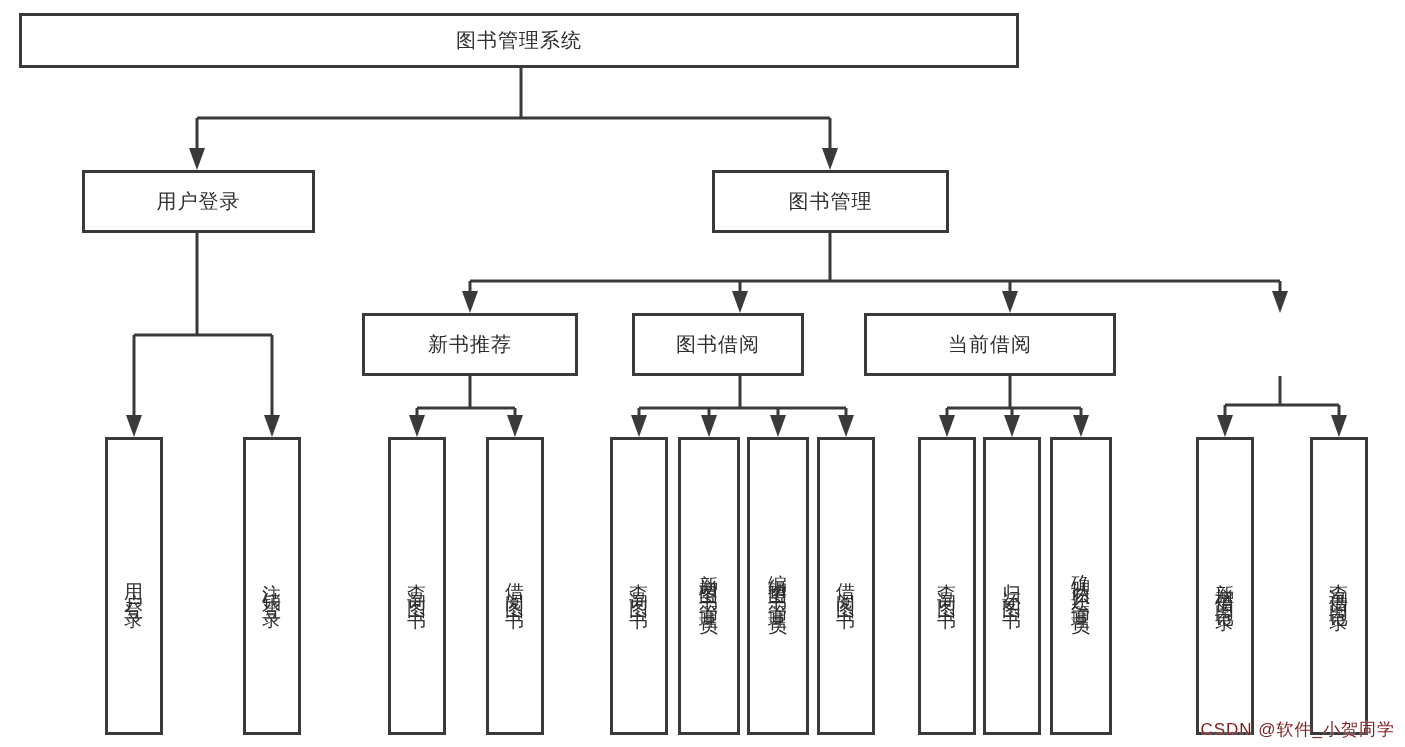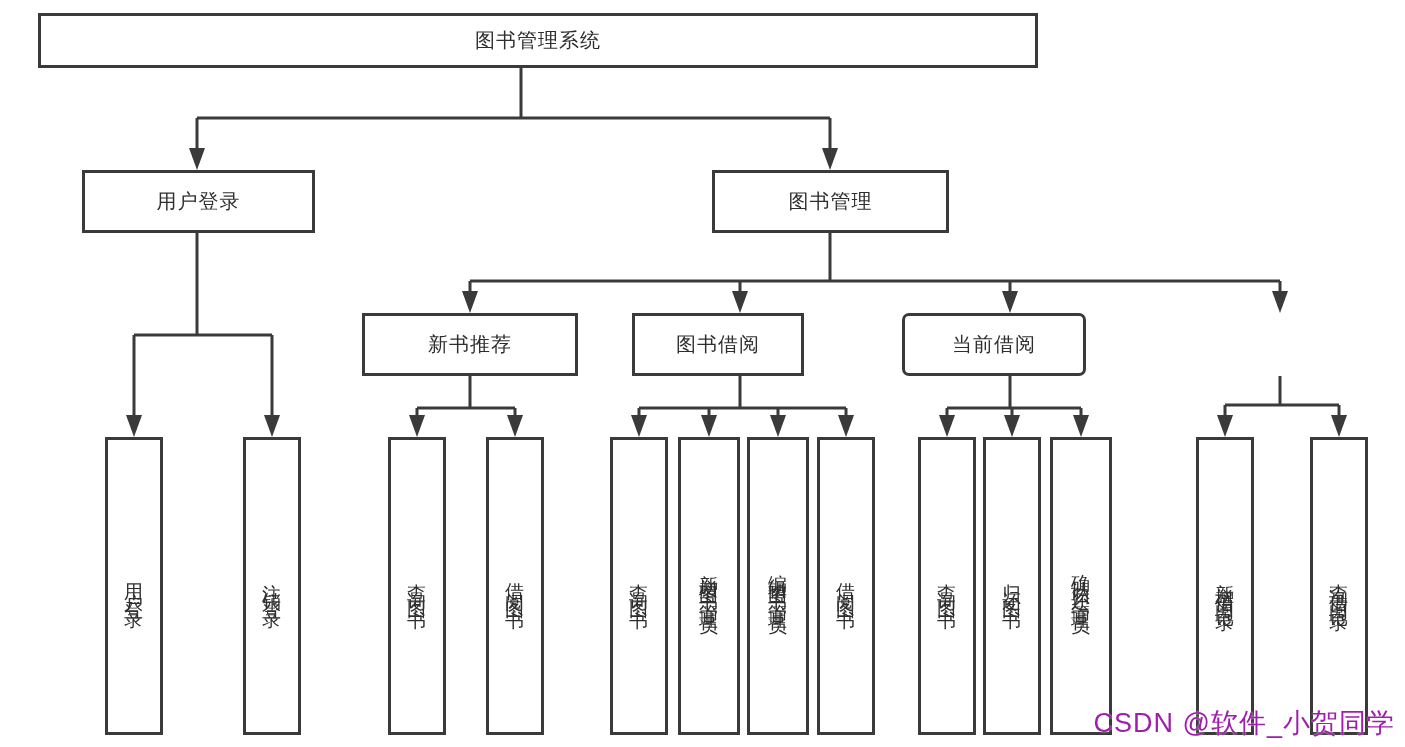--- a/index.html
+++ b/index.html
@@ -30,22 +30,22 @@
     font-size:19px;
     letter-spacing:9px;
     line-height:1;
   }
   .vnode.tight{letter-spacing:6px;}
   svg.wires{position:absolute;left:0;top:0;z-index:1;}
   .watermark{
     position:absolute;
     right:10px;
     bottom:6px;
-    font-size:27px;
-    color:#a21caf;
+    font-size:17px;
+    color:#7f1d1d;
     letter-spacing:1px;
     z-index:3;
     text-shadow:0 0 2px #ffffff;
   }
 </style>
 </head>
 <body>
 
 <div class="stage">
 
@@ -85,28 +85,28 @@
       <polygon points="770,415 786,415 778,437"></polygon>
       <polygon points="838,415 854,415 846,437"></polygon>
       <polygon points="939,415 955,415 947,437"></polygon>
       <polygon points="1004,415 1020,415 1012,437"></polygon>
       <polygon points="1073,415 1089,415 1081,437"></polygon>
       <polygon points="1217,415 1233,415 1225,437"></polygon>
       <polygon points="1331,415 1347,415 1339,437"></polygon>
     </g>
   </svg>
 
-  <div class="node" style="left:38px;top:13px;width:1000px;height:55px;">图书管理系统</div>
+  <div class="node" style="left:19px;top:13px;width:1000px;height:55px;">图书管理系统</div>
 
   <div class="node" style="left:82px;top:170px;width:233px;height:63px;">用户登录</div>
   <div class="node" style="left:362px;top:313px;width:216px;height:63px;">新书推荐</div>
 
   <div class="node" style="left:712px;top:170px;width:237px;height:63px;">图书管理</div>
   <div class="node" style="left:632px;top:313px;width:172px;height:63px;">图书借阅</div>
-  <div class="node" style="left:902px;top:313px;width:184px;height:63px;border-radius:7px;">当前借阅</div>
+  <div class="node" style="left:864px;top:313px;width:252px;height:63px;">当前借阅</div>
 
   <div class="node vnode" style="left:105px;top:437px;width:58px;height:298px;">用户登录</div>
   <div class="node vnode" style="left:243px;top:437px;width:58px;height:298px;">注销登录</div>
 
   <div class="node vnode" style="left:388px;top:437px;width:58px;height:298px;">查询图书</div>
   <div class="node vnode" style="left:486px;top:437px;width:58px;height:298px;">借阅图书</div>
 
   <div class="node vnode" style="left:610px;top:437px;width:58px;height:298px;">查询图书</div>
   <div class="node vnode tight" style="left:678px;top:437px;width:62px;height:298px;">新增图书（管理员）</div>
   <div class="node vnode tight" style="left:747px;top:437px;width:62px;height:298px;">编辑图书（管理员）</div>

